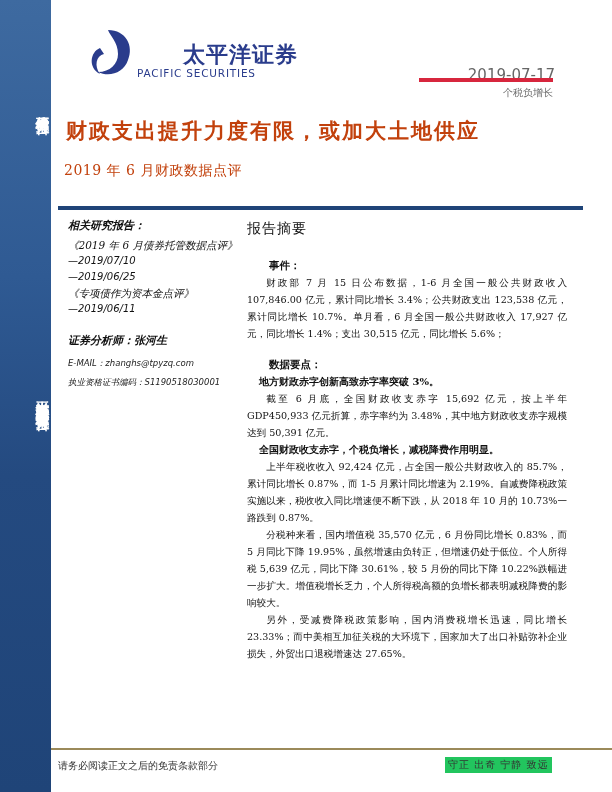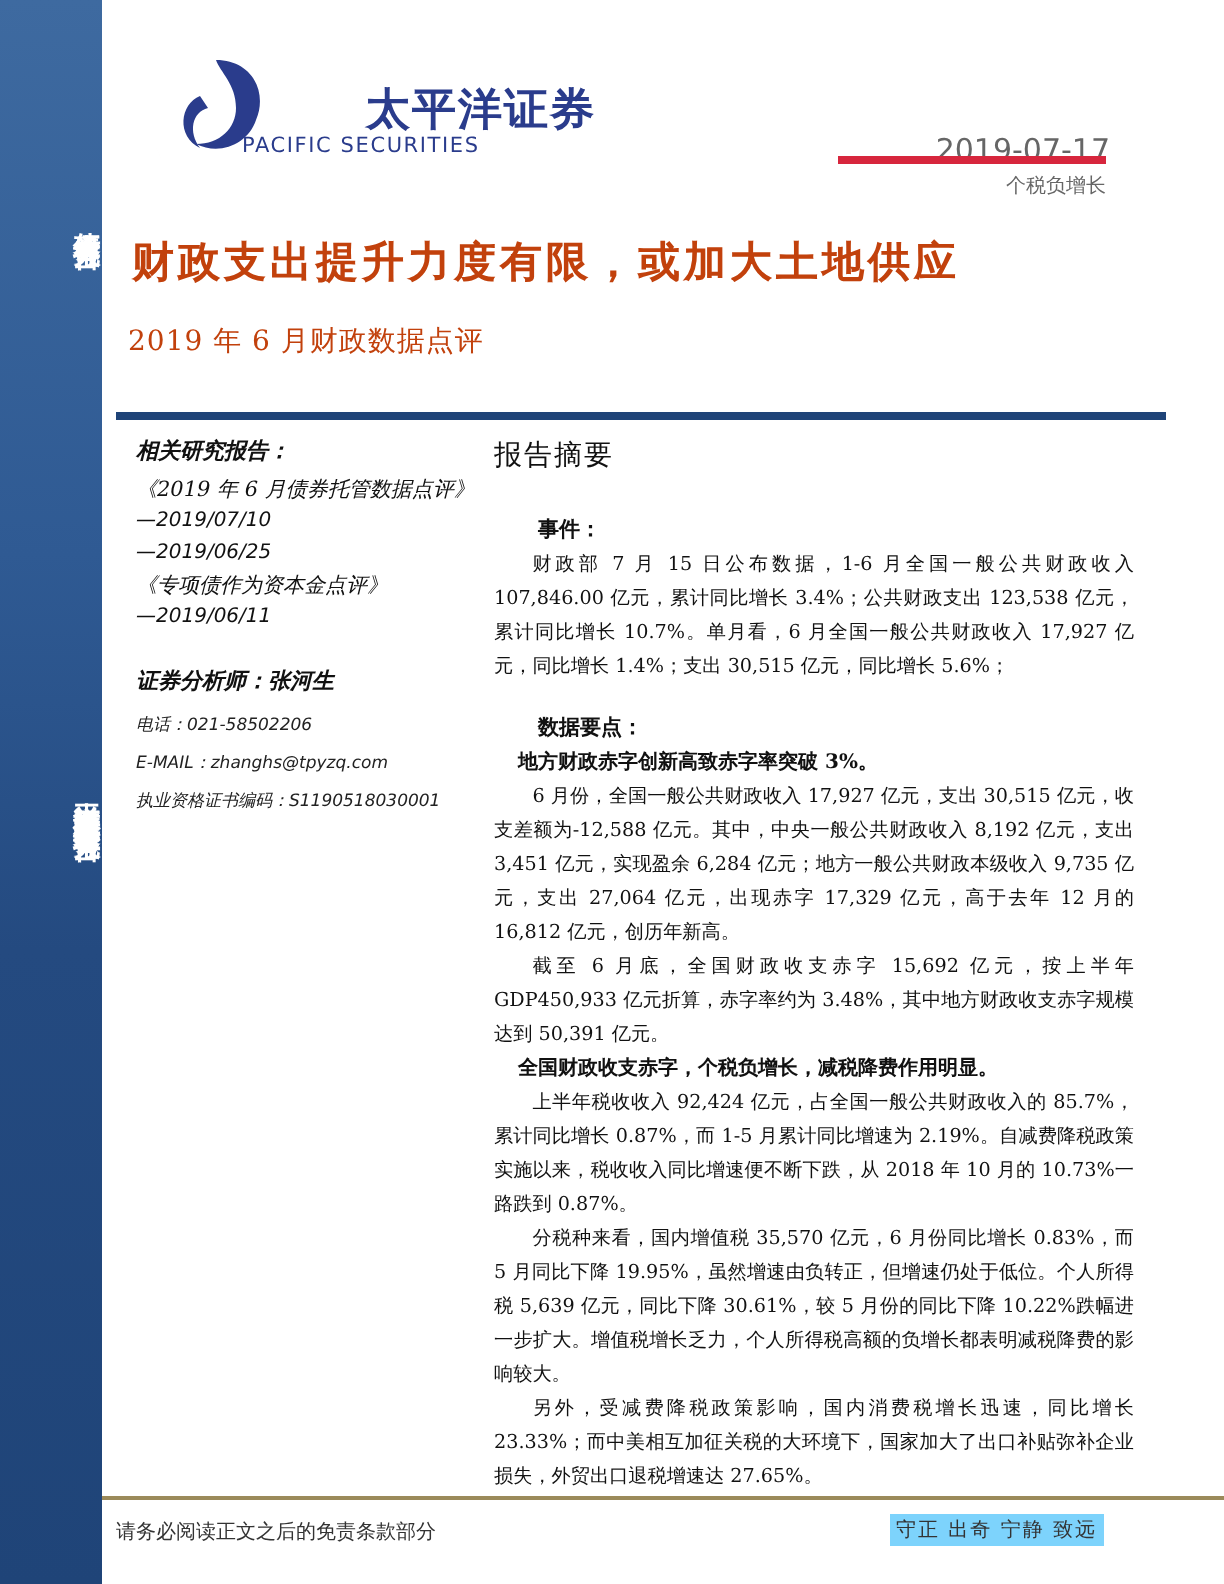--- a/index.html
+++ b/index.html
@@ -19,21 +19,21 @@
     font-family: "DejaVu Serif", serif;
     font-size: 13.5px; line-height: 16px;
     writing-mode: vertical-rl; text-orientation: upright;
     letter-spacing: 1px;
   }
   .side-v.top { top: 53px; height: 110px; }
   .side-v.bottom { top: 258px; height: 280px; }
 
   .logo { position: absolute; left: 66px; top: 12px; width: 200px; height: 90px; }
   .logo-cn { position: absolute; left: 136px; top: 40px; font-family: "DejaVu Sans", sans-serif; font-weight: bold; font-size: 22px; color: #2a3c8c; letter-spacing: 1px; margin-left: 47px; }
-  .logo-en { position: absolute; left: 121px; top: 67px; font-family: "DejaVu Sans", sans-serif; font-size: 10.5px; color: #2a3c8c; letter-spacing: 0.8px; text-align: right; }
+  .logo-en { position: absolute; left: 137px; top: 67px; font-family: "DejaVu Sans", sans-serif; font-size: 10.5px; color: #2a3c8c; letter-spacing: 0.8px; text-align: right; }
 
   .date { position: absolute; right: 57px; top: 66px; font-family: "DejaVu Sans", sans-serif; font-size: 15px; color: #666; }
   .redbar { position: absolute; left: 419px; top: 78px; width: 134px; height: 4px; background: #d7263d; }
   .rtype { position: absolute; right: 59px; top: 86px; font-family: "DejaVu Sans", sans-serif; font-size: 10px; color: #666; }
 
   .title { position: absolute; left: 66px; top: 117px; font-size: 21px; font-weight: bold; letter-spacing: 2px; color: #c2410c; }
   .subtitle { position: absolute; left: 64px; top: 162px; font-size: 14px; color: #c2410c; letter-spacing: 0.5px; }
 
   .bluebar { position: absolute; left: 58px; top: 206px; width: 525px; height: 4px; background: #1f4478; }
 
@@ -47,21 +47,21 @@
 
   .right-col { position: absolute; left: 247px; top: 214px; width: 320px; font-size: 9.6px; line-height: 17px; }
   .rh { font-weight: normal; font-size: 14px; margin-top: 6px; margin-bottom: 20px; letter-spacing: 1px; }
   .sec-h { font-weight: bold; font-size: 10.5px; padding-left: 22px; margin-top: 0; margin-bottom: 0; line-height: 17px; }
   .sub-h { font-weight: bold; font-size: 10px; padding-left: 12px; line-height: 17px; }
   .p { text-align: justify; text-indent: 2em; margin: 0; }
   .gap { height: 14px; }
 
   .footline { position: absolute; left: 51px; top: 748px; width: 561px; height: 2px; background: #9b8a5a; }
   .disclaimer { position: absolute; left: 58px; top: 759px; font-size: 10px; color: #333; }
-  .motto { position: absolute; left: 445px; top: 757px; background: #7dd3fc; padding: 1px 3px; font-size: 10px; color: #333; letter-spacing: 1px; }
+  .motto { position: absolute; left: 445px; top: 757px; background: #22c55e; padding: 1px 3px; font-size: 10px; color: #333; letter-spacing: 1px; }
 </style>
 </head>
 <body>
 
 <div class="sidebar">
   <div class="side-v top">债券研究报告</div>
   <div class="side-v bottom">太平洋证券股份有限公司证券研究报告</div>
 </div>
 
 <div>
@@ -94,38 +94,34 @@
   <div>
     <div class="rel-date">—2019/06/25</div>
   </div>
   <div>
     <div class="rel-item">《专项债作为资本金点评》</div>
     <div class="rel-date">—2019/06/11</div>
   </div>
 
   <div class="analyst">证券分析师：张河生</div>
   <div class="meta">
-    <span>电话：</span><span class="v">021-58502206</span>
-  </div>
-  <div class="meta">
     <span class="v">E-MAIL：</span><span class="v">zhanghs@tpyzq.com</span>
   </div>
   <div class="meta">
     <span>执业资格证书编码：</span><span class="v">S1190518030001</span>
   </div>
 </div>
 
 <div class="right-col">
   <div class="rh">报告摘要</div>
   <div class="sec-h">事件：</div>
   <p class="p">财政部 7 月 15 日公布数据，1-6 月全国一般公共财政收入 107,846.00 亿元，累计同比增长 3.4%；公共财政支出 123,538 亿元，累计同比增长 10.7%。单月看，6 月全国一般公共财政收入 17,927 亿元，同比增长 1.4%；支出 30,515 亿元，同比增长 5.6%；</p>
   <div class="gap"></div>
   <div class="sec-h">数据要点：</div>
   <div class="sub-h">地方财政赤字创新高致赤字率突破 3%。</div>
-  <p class="p">6 月份，全国一般公共财政收入 17,927 亿元，支出 30,515 亿元，收支差额为-12,588 亿元。其中，中央一般公共财政收入 8,192 亿元，支出 3,451 亿元，实现盈余 6,284 亿元；地方一般公共财政本级收入 9,735 亿元，支出 27,064 亿元，出现赤字 17,329 亿元，高于去年 12 月的 16,812 亿元，创历年新高。</p>
   <p class="p">截至 6 月底，全国财政收支赤字 15,692 亿元，按上半年 GDP450,933 亿元折算，赤字率约为 3.48%，其中地方财政收支赤字规模达到 50,391 亿元。</p>
   <div class="sub-h">全国财政收支赤字，个税负增长，减税降费作用明显。</div>
   <p class="p">上半年税收收入 92,424 亿元，占全国一般公共财政收入的 85.7%，累计同比增长 0.87%，而 1-5 月累计同比增速为 2.19%。自减费降税政策实施以来，税收收入同比增速便不断下跌，从 2018 年 10 月的 10.73%一路跌到 0.87%。</p>
   <p class="p">分税种来看，国内增值税 35,570 亿元，6 月份同比增长 0.83%，而 5 月同比下降 19.95%，虽然增速由负转正，但增速仍处于低位。个人所得税 5,639 亿元，同比下降 30.61%，较 5 月份的同比下降 10.22%跌幅进一步扩大。增值税增长乏力，个人所得税高额的负增长都表明减税降费的影响较大。</p>
   <p class="p">另外，受减费降税政策影响，国内消费税增长迅速，同比增长 23.33%；而中美相互加征关税的大环境下，国家加大了出口补贴弥补企业损失，外贸出口退税增速达 27.65%。</p>
 </div>
 
 <div class="footline"></div>
 <div class="disclaimer">请务必阅读正文之后的免责条款部分</div>
 <div class="motto">守正 出奇 宁静 致远</div>

